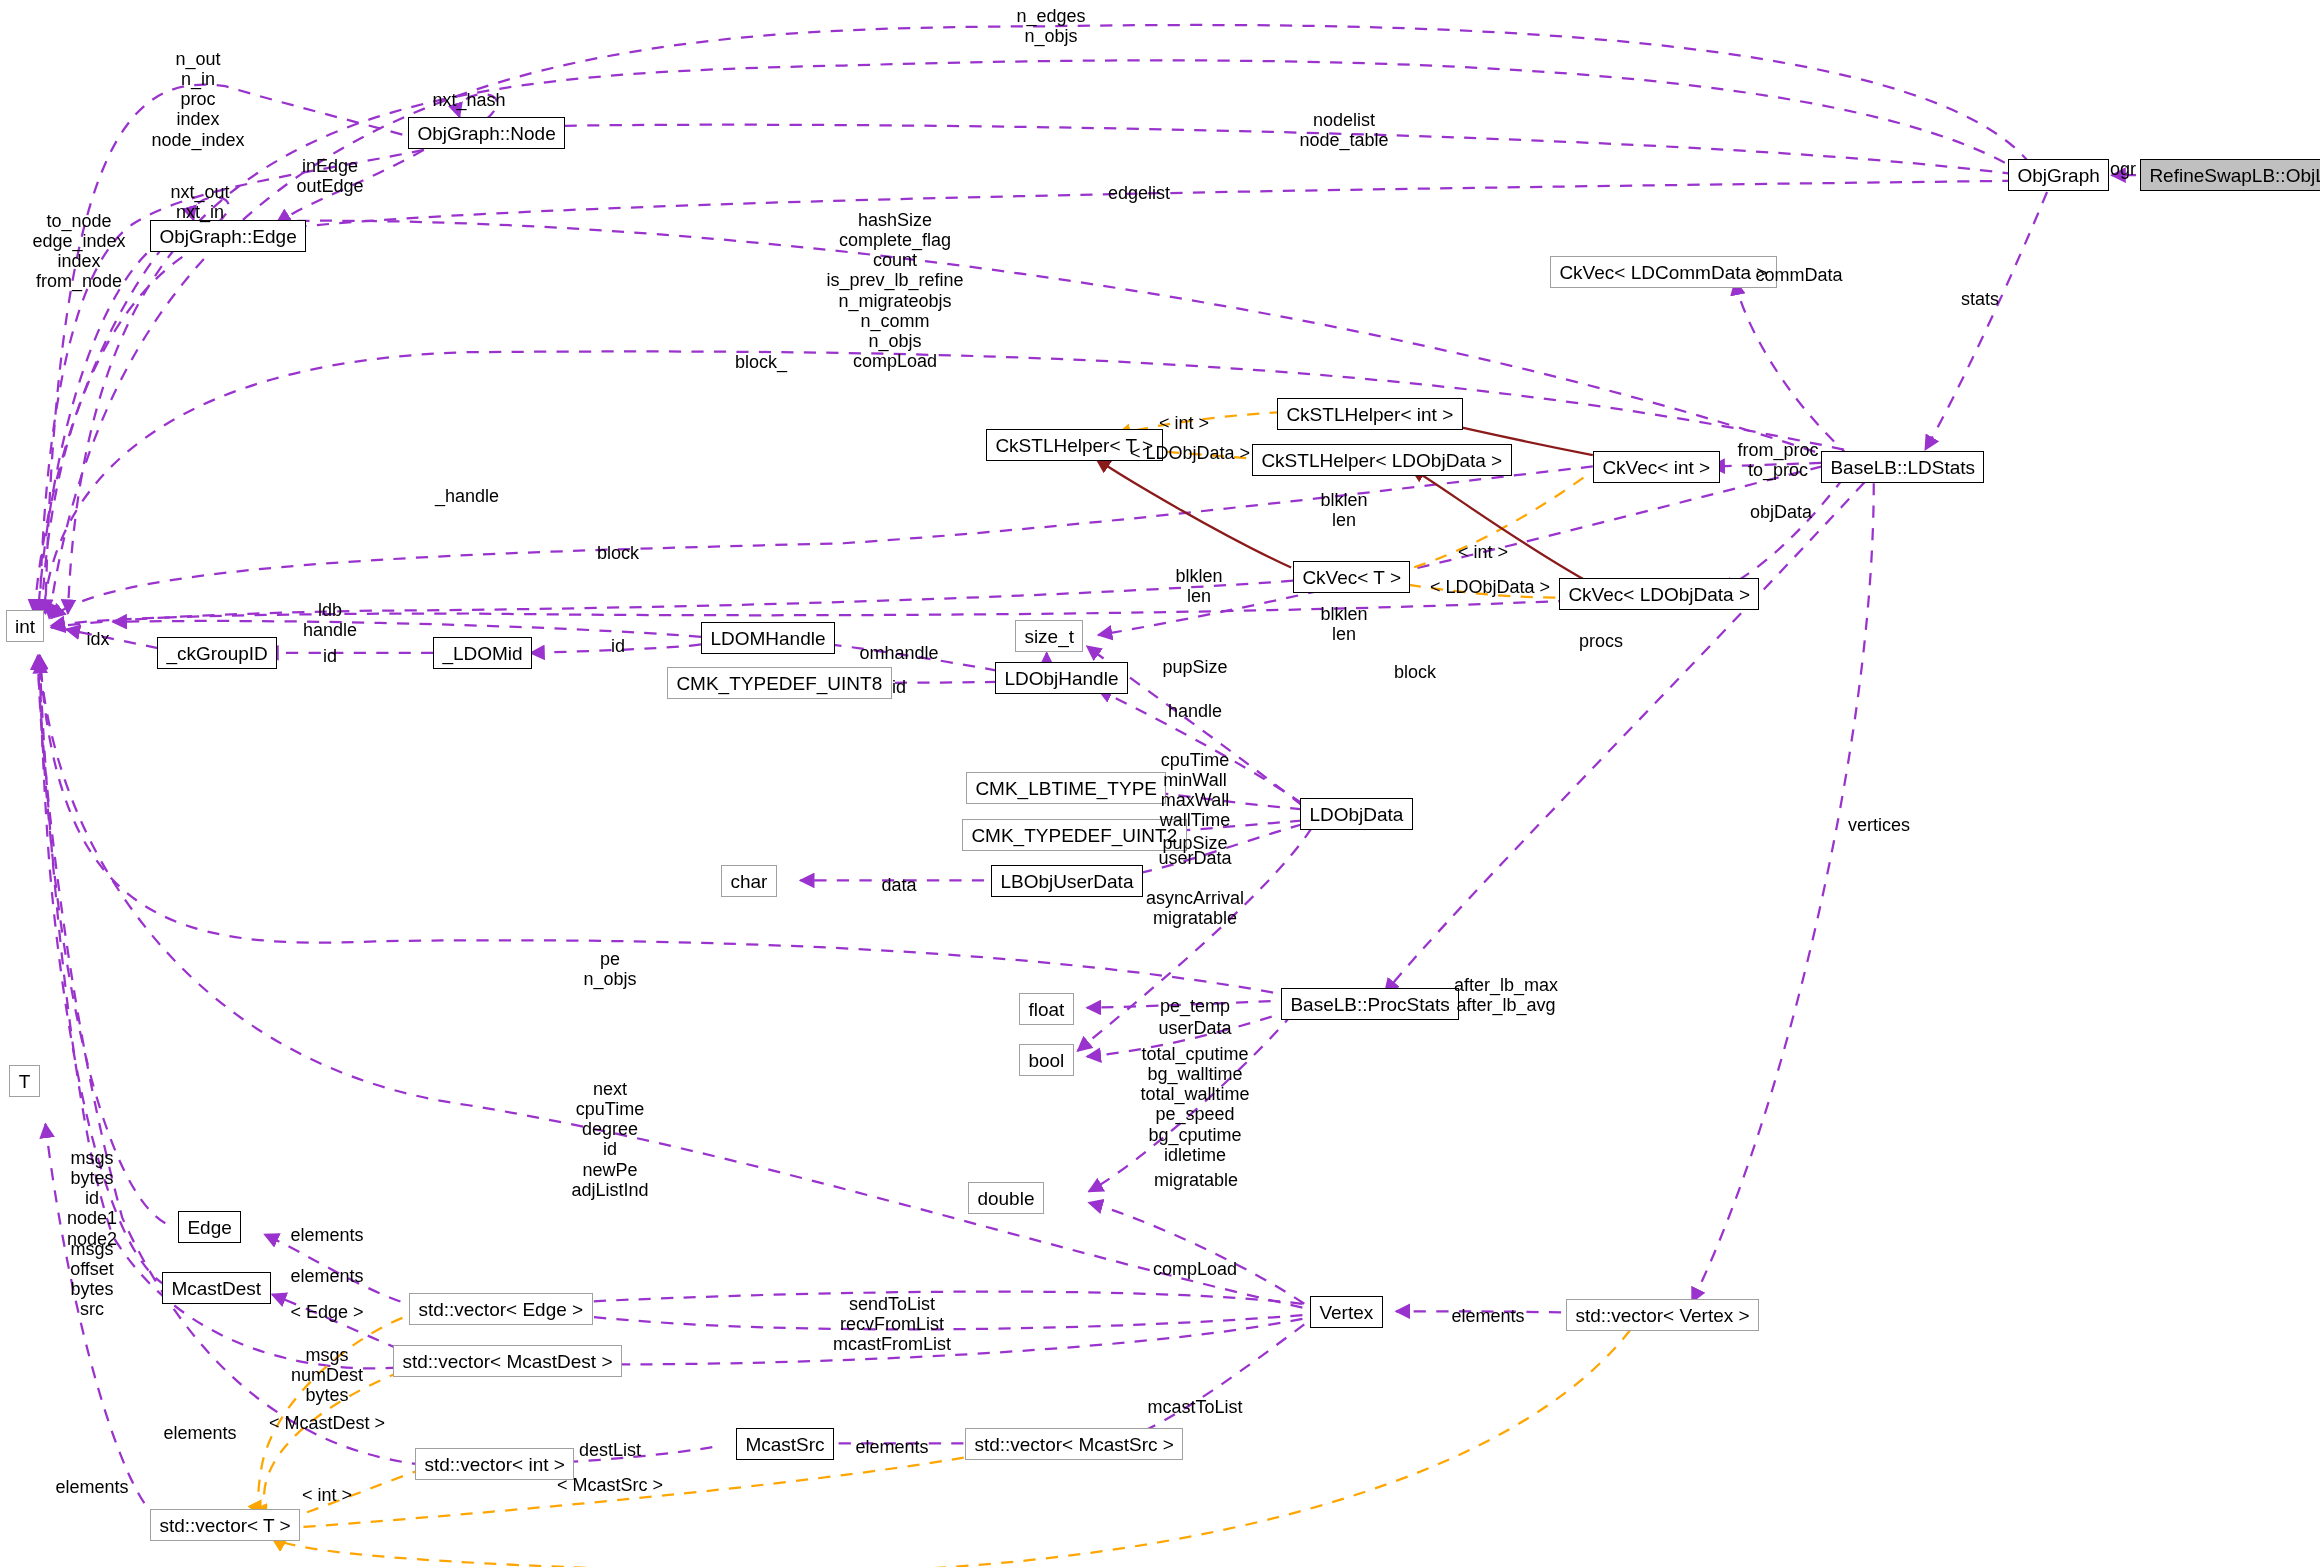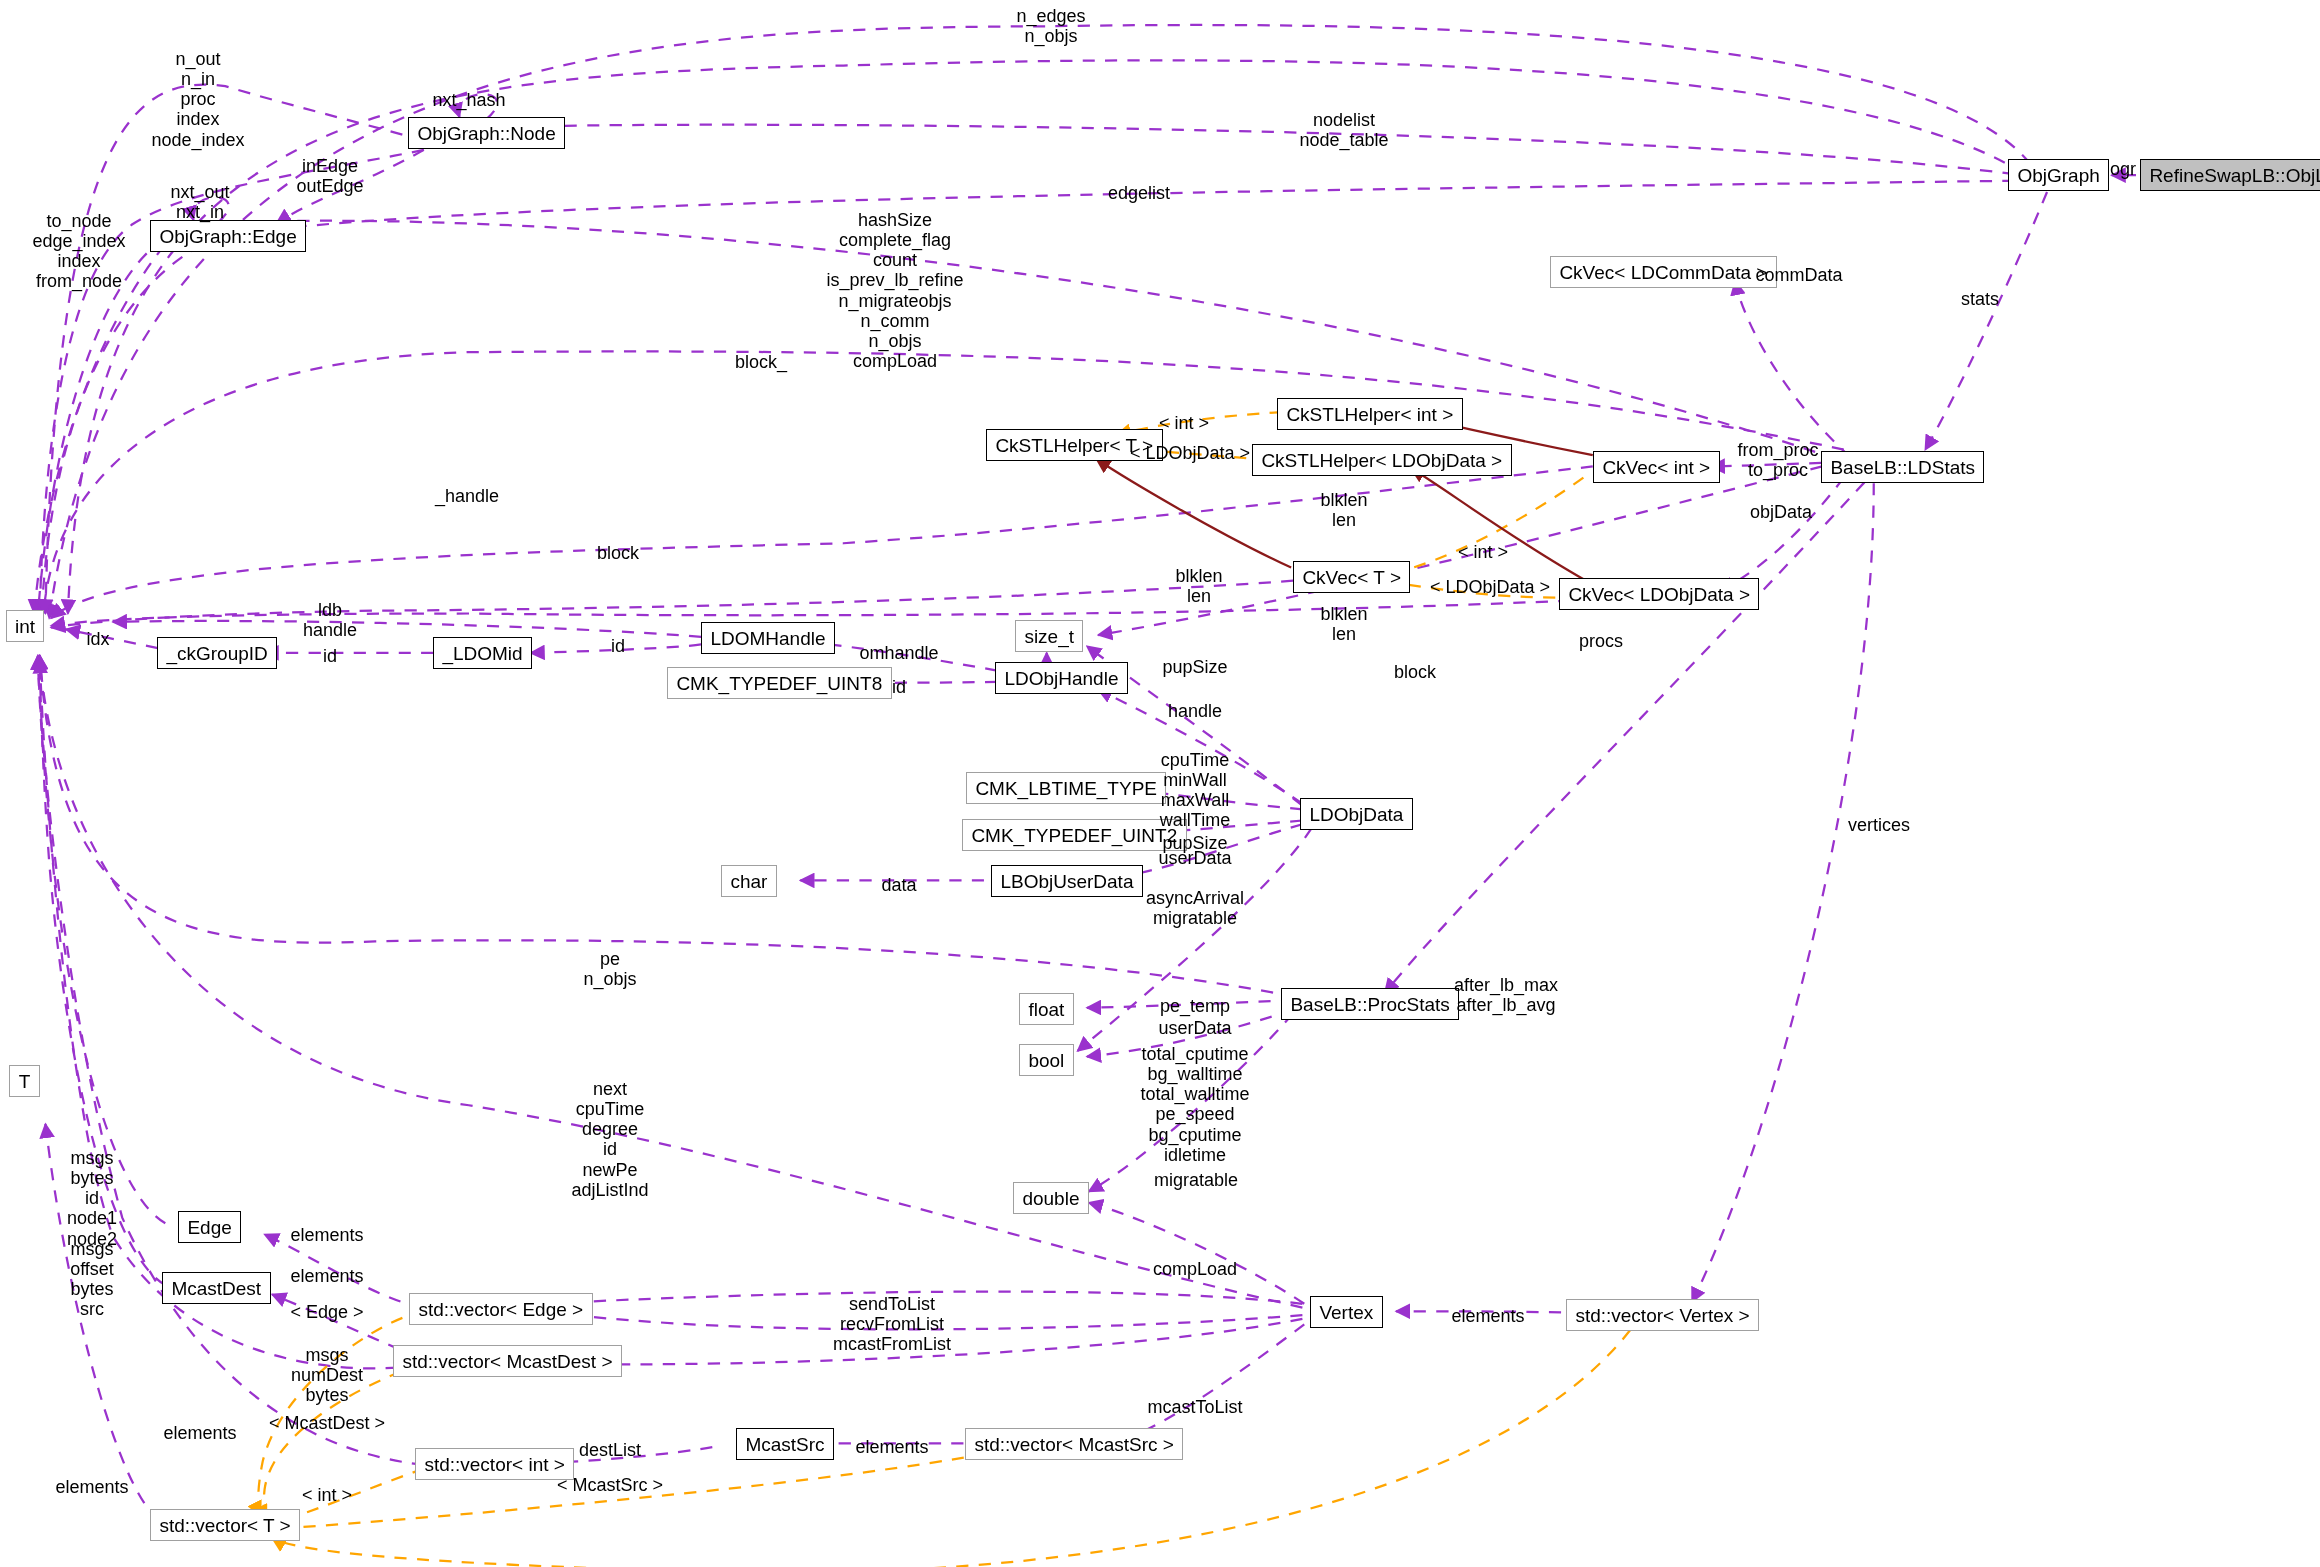--- a/index.html
+++ b/index.html
@@ -202,21 +202,21 @@
   <div class="node plain" style="left:995px;top:662px">LDObjHandle</div>
   <div class="node tmpl" style="left:966px;top:772px">CMK_LBTIME_TYPE</div>
   <div class="node plain" style="left:1300px;top:798px">LDObjData</div>
   <div class="node tmpl" style="left:962px;top:819px">CMK_TYPEDEF_UINT2</div>
   <div class="node tmpl" style="left:721px;top:865px">char</div>
   <div class="node plain" style="left:991px;top:865px">LBObjUserData</div>
   <div class="node tmpl" style="left:1019px;top:993px">float</div>
   <div class="node plain" style="left:1281px;top:988px">BaseLB::ProcStats</div>
   <div class="node tmpl" style="left:1019px;top:1044px">bool</div>
   <div class="node tmpl" style="left:9.4px;top:1065px">T</div>
-  <div class="node tmpl" style="left:1013px;top:1182px">double</div>
+  <div class="node tmpl" style="left:968px;top:1182px">double</div>
   <div class="node plain" style="left:178px;top:1211px">Edge</div>
   <div class="node plain" style="left:162px;top:1272px">McastDest</div>
   <div class="node plain" style="left:1310px;top:1296px">Vertex</div>
   <div class="node tmpl" style="left:409px;top:1293px">std::vector&lt; Edge &gt;</div>
   <div class="node tmpl" style="left:1566px;top:1299px">std::vector&lt; Vertex &gt;</div>
   <div class="node tmpl" style="left:393px;top:1345px">std::vector&lt; McastDest &gt;</div>
   <div class="node plain" style="left:736px;top:1428px">McastSrc</div>
   <div class="node tmpl" style="left:965px;top:1428px">std::vector&lt; McastSrc &gt;</div>
   <div class="node tmpl" style="left:415px;top:1448px">std::vector&lt; int &gt;</div>
   <div class="node tmpl" style="left:150px;top:1509px">std::vector&lt; T &gt;</div>

